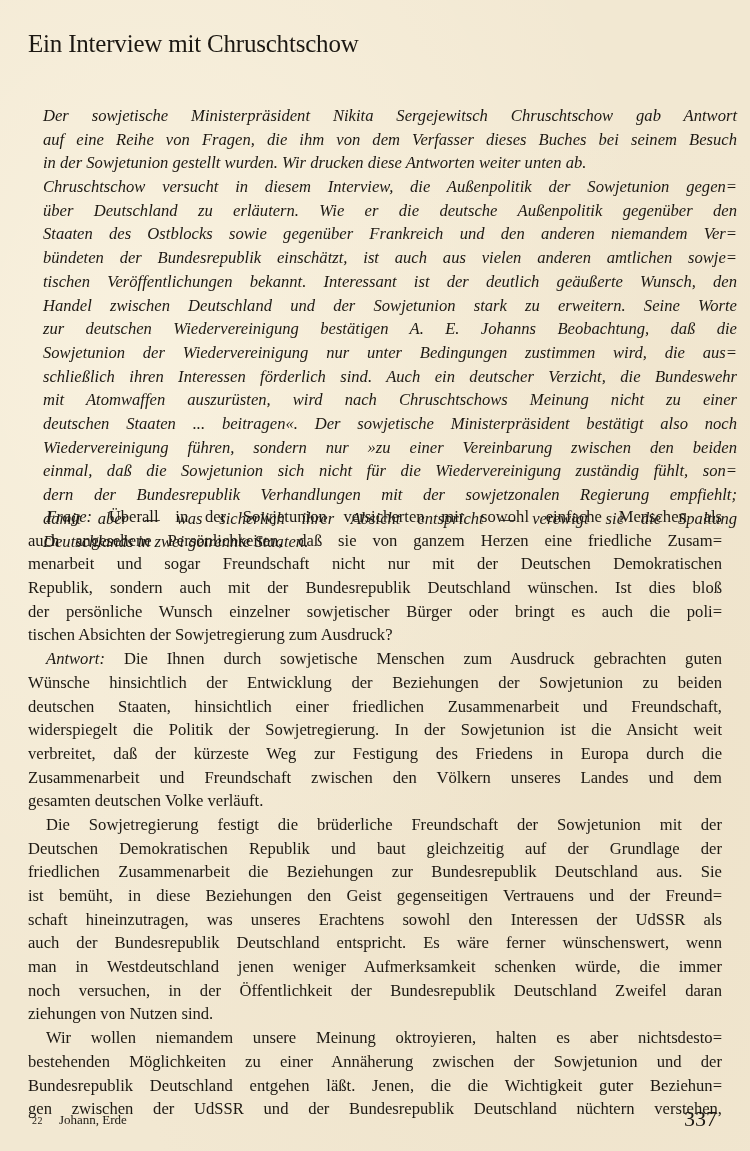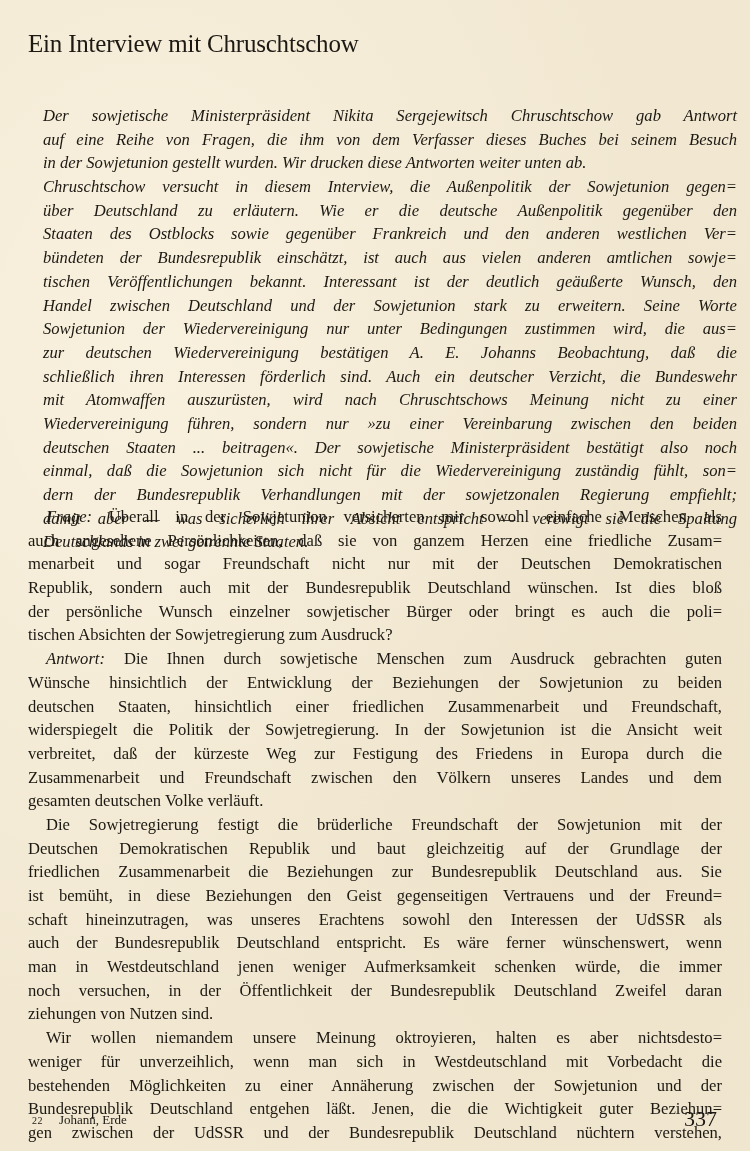--- a/index.html
+++ b/index.html
@@ -103,30 +103,30 @@
 <div class="page">
 
   <h1 class="title">Ein Interview mit Chruschtschow</h1>
 
   <div class="intro">
     <span class="line">Der sowjetische Ministerpräsident Nikita Sergejewitsch Chruschtschow gab Antwort</span>
     <span class="line">auf eine Reihe von Fragen, die ihm von dem Verfasser dieses Buches bei seinem Besuch</span>
     <span class="line last">in der Sowjetunion gestellt wurden. Wir drucken diese Antworten weiter unten ab.</span>
     <span class="line">Chruschtschow versucht in diesem Interview, die Außenpolitik der Sowjetunion gegen=</span>
     <span class="line">über Deutschland zu erläutern. Wie er die deutsche Außenpolitik gegenüber den</span>
-    <span class="line">Staaten des Ostblocks sowie gegenüber Frankreich und den anderen westlichen Ver=</span>
+    <span class="line">Staaten des Ostblocks sowie gegenüber Frankreich und den anderen niemandem Ver=</span>
     <span class="line">bündeten der Bundesrepublik einschätzt, ist auch aus vielen anderen amtlichen sowje=</span>
     <span class="line">tischen Veröffentlichungen bekannt. Interessant ist der deutlich geäußerte Wunsch, den</span>
     <span class="line">Handel zwischen Deutschland und der Sowjetunion stark zu erweitern. Seine Worte</span>
+    <span class="line">zur deutschen Wiedervereinigung bestätigen A. E. Johanns Beobachtung, daß die</span>
     <span class="line">Sowjetunion der Wiedervereinigung nur unter Bedingungen zustimmen wird, die aus=</span>
-    <span class="line">zur deutschen Wiedervereinigung bestätigen A. E. Johanns Beobachtung, daß die</span>
     <span class="line">schließlich ihren Interessen förderlich sind. Auch ein deutscher Verzicht, die Bundeswehr</span>
     <span class="line">mit Atomwaffen auszurüsten, wird nach Chruschtschows Meinung nicht zu einer</span>
+    <span class="line">deutschen Staaten ... beitragen«. Der sowjetische Ministerpräsident bestätigt also noch</span>
     <span class="line">Wiedervereinigung führen, sondern nur »zu einer Vereinbarung zwischen den beiden</span>
-    <span class="line">deutschen Staaten ... beitragen«. Der sowjetische Ministerpräsident bestätigt also noch</span>
     <span class="line">einmal, daß die Sowjetunion sich nicht für die Wiedervereinigung zuständig fühlt, son=</span>
     <span class="line">dern der Bundesrepublik Verhandlungen mit der sowjetzonalen Regierung empfiehlt;</span>
     <span class="line">damit aber — was sicherlich ihrer Absicht entspricht — verewigt sie die Spaltung</span>
     <span class="line last">Deutschlands in zwei getrennte Staaten.</span>
   </div>
 
   <div class="body">
     <div>
       <span class="line indent"><span class="label">Frage:</span><span> Überall in der Sowjetunion versicherten mir sowohl einfache Menschen als</span></span>
       <span class="line">auch angesehene Persönlichkeiten, daß sie von ganzem Herzen eine friedliche Zusam=</span>
@@ -153,21 +153,20 @@
       <span class="line">ist bemüht, in diese Beziehungen den Geist gegenseitigen Vertrauens und der Freund=</span>
       <span class="line">schaft hineinzutragen, was unseres Erachtens sowohl den Interessen der UdSSR als</span>
       <span class="line">auch der Bundesrepublik Deutschland entspricht. Es wäre ferner wünschenswert, wenn</span>
       <span class="line">man in Westdeutschland jenen weniger Aufmerksamkeit schenken würde, die immer</span>
       <span class="line">noch versuchen, in der Öffentlichkeit der Bundesrepublik Deutschland Zweifel daran</span>
       <span class="line last">ziehungen von Nutzen sind.</span>
     </div>
 
     <div>
       <span class="line indent">Wir wollen niemandem unsere Meinung oktroyieren, halten es aber nichtsdesto=</span>
-      <span class="line">weniger für unverzeihlich, wenn man sich in Westdeutschland mit Vorbedacht die</span>
       <span class="line">bestehenden Möglichkeiten zu einer Annäherung zwischen der Sowjetunion und der</span>
       <span class="line">Bundesrepublik Deutschland entgehen läßt. Jenen, die die Wichtigkeit guter Beziehun=</span>
       <span class="line">gen zwischen der UdSSR und der Bundesrepublik Deutschland nüchtern verstehen,</span>
 
     </div>
   </div>
 
   <div class="footer">
     <span class="sig">22</span>
     <span class="sig-text">Johann, Erde</span>

